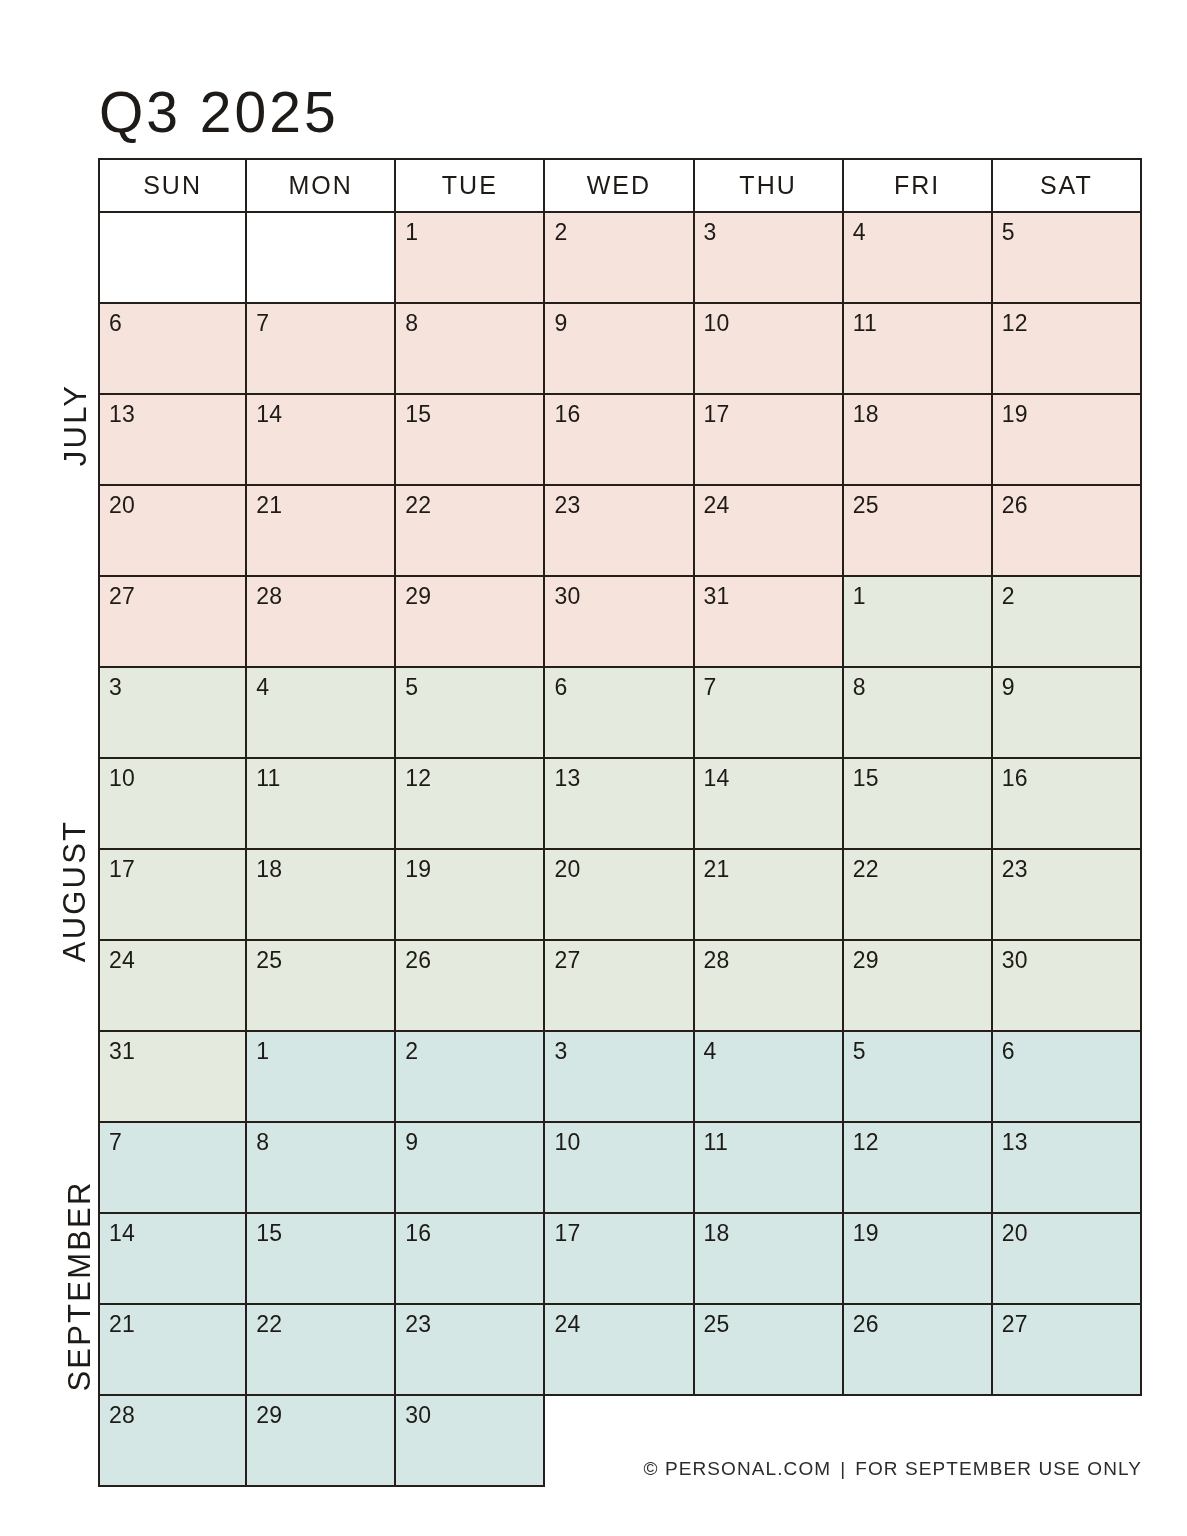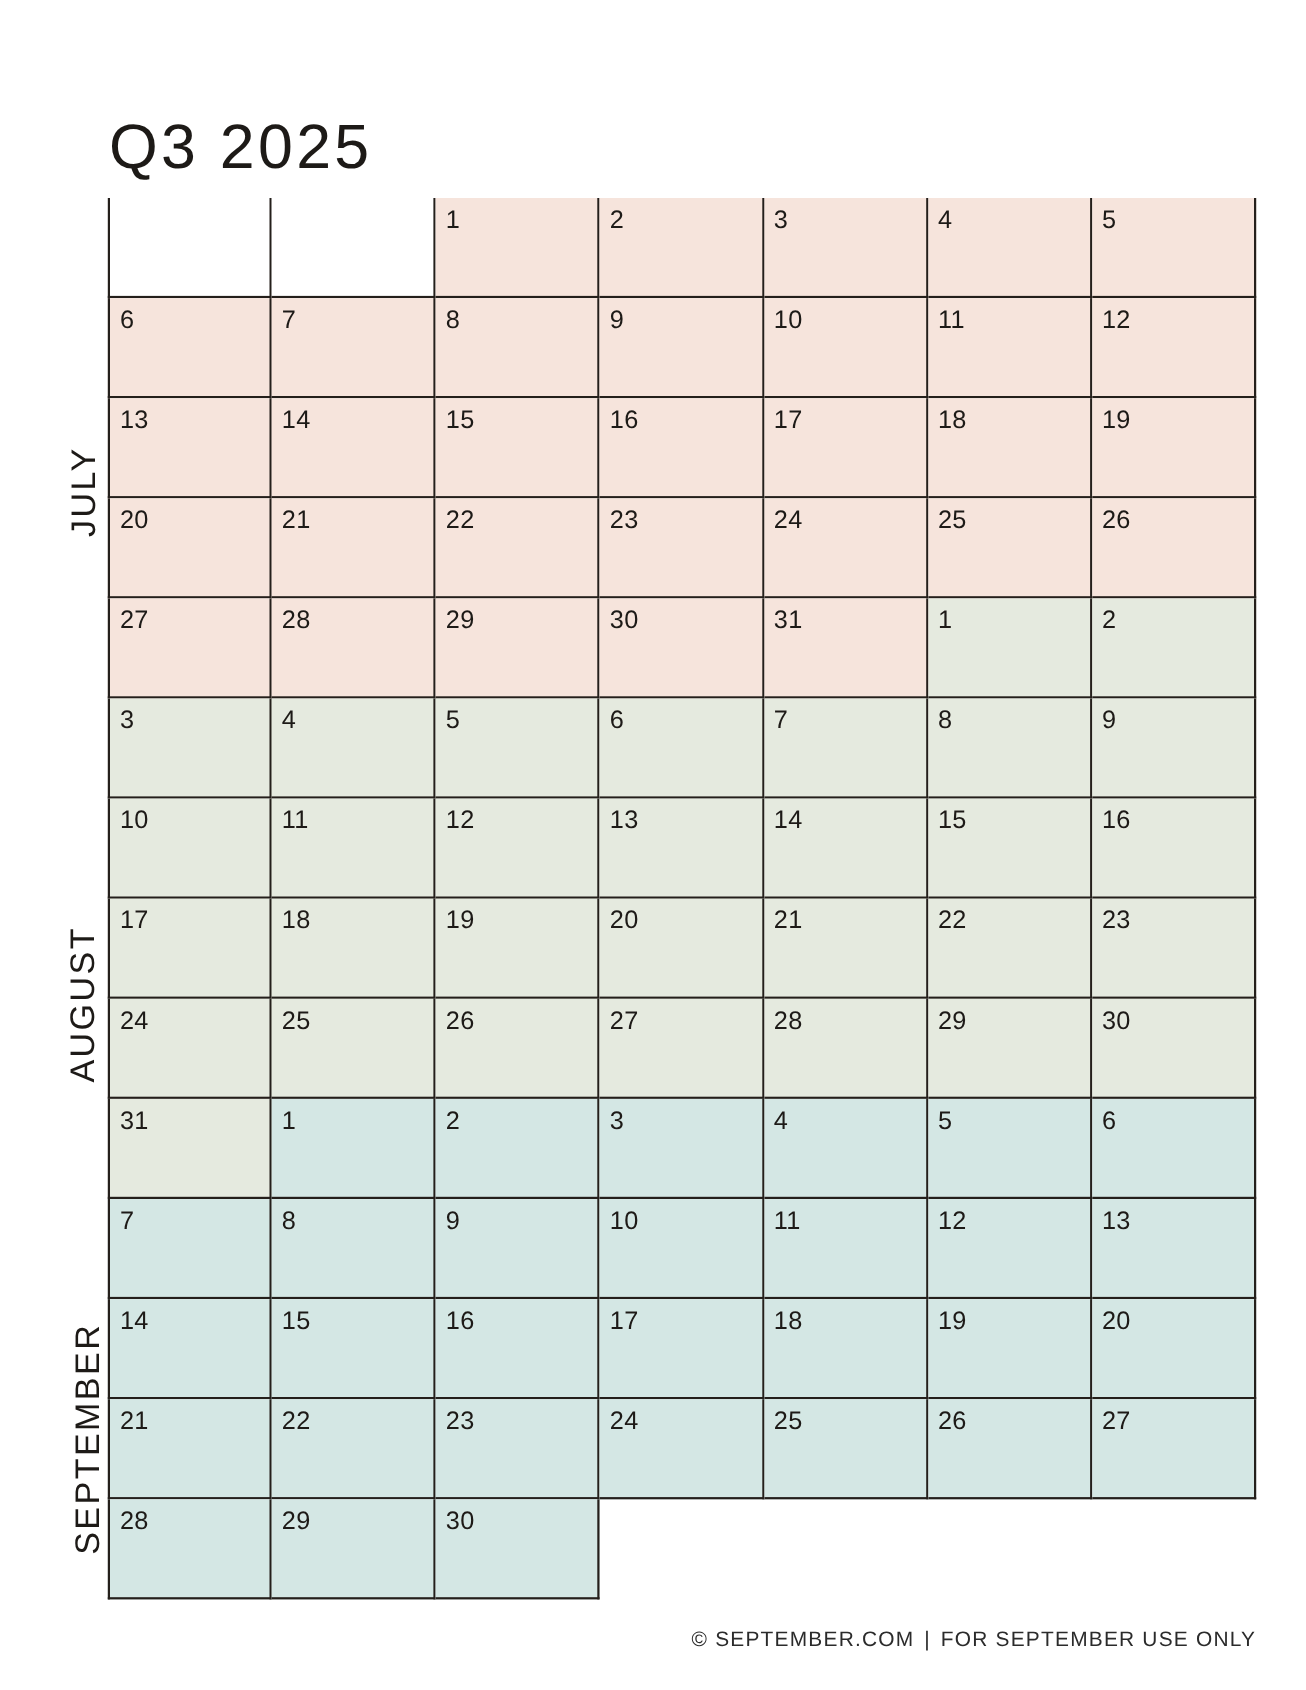--- a/index.html
+++ b/index.html
@@ -12,21 +12,20 @@
     height: 1536px;
     font-family: "Liberation Sans", sans-serif;
     color: #201c18;
     position: relative;
     overflow: hidden;
   }
 
   .page {
     position: absolute;
     inset: 0;
-    margin-top: 22px;
   }
 
   
   .title {
     position: absolute;
     left: 99px;
     top: 84px;
     font-size: 57px;
     font-weight: 300;
     letter-spacing: 3px;
@@ -141,20 +140,29 @@
 
 <div class="page">
 
   <div class="title">Q3 2025</div>
 
   <div class="month-label month-july">JULY</div>
   <div class="month-label month-august">AUGUST</div>
   <div class="month-label month-september">SEPTEMBER</div>
 
   <div class="calendar" id="calendar">
+    <div class="grid-row head" id="header-row">
+        <div class="cell dayname">SUN</div>
+        <div class="cell dayname">MON</div>
+        <div class="cell dayname">TUE</div>
+        <div class="cell dayname">WED</div>
+        <div class="cell dayname">THU</div>
+        <div class="cell dayname">FRI</div>
+        <div class="cell dayname">SAT</div>
+      </div>
     <div id="weeks-container">
         <div class="grid-row">
           <div class="cell date fill-blank">
             <span class="num"></span>
           </div>
           <div class="cell date fill-blank">
             <span class="num"></span>
           </div>
           <div class="cell date fill-jul">
             <span class="num">1</span>
@@ -468,16 +476,16 @@
             <span class="num"></span>
           </div>
           <div class="cell date void">
             <span class="num"></span>
           </div>
         </div>
       </div>
   </div>
 
   <div class="footer">
-    <span>© SEPTEMBER.COM</span><span class="sep">|</span><span>FOR SEPTEMBER USE ONLY</span>
+    <span>© PERSONAL.COM</span><span class="sep">|</span><span>FOR SEPTEMBER USE ONLY</span>
   </div>
 
 </div>
 
 </body></html>

